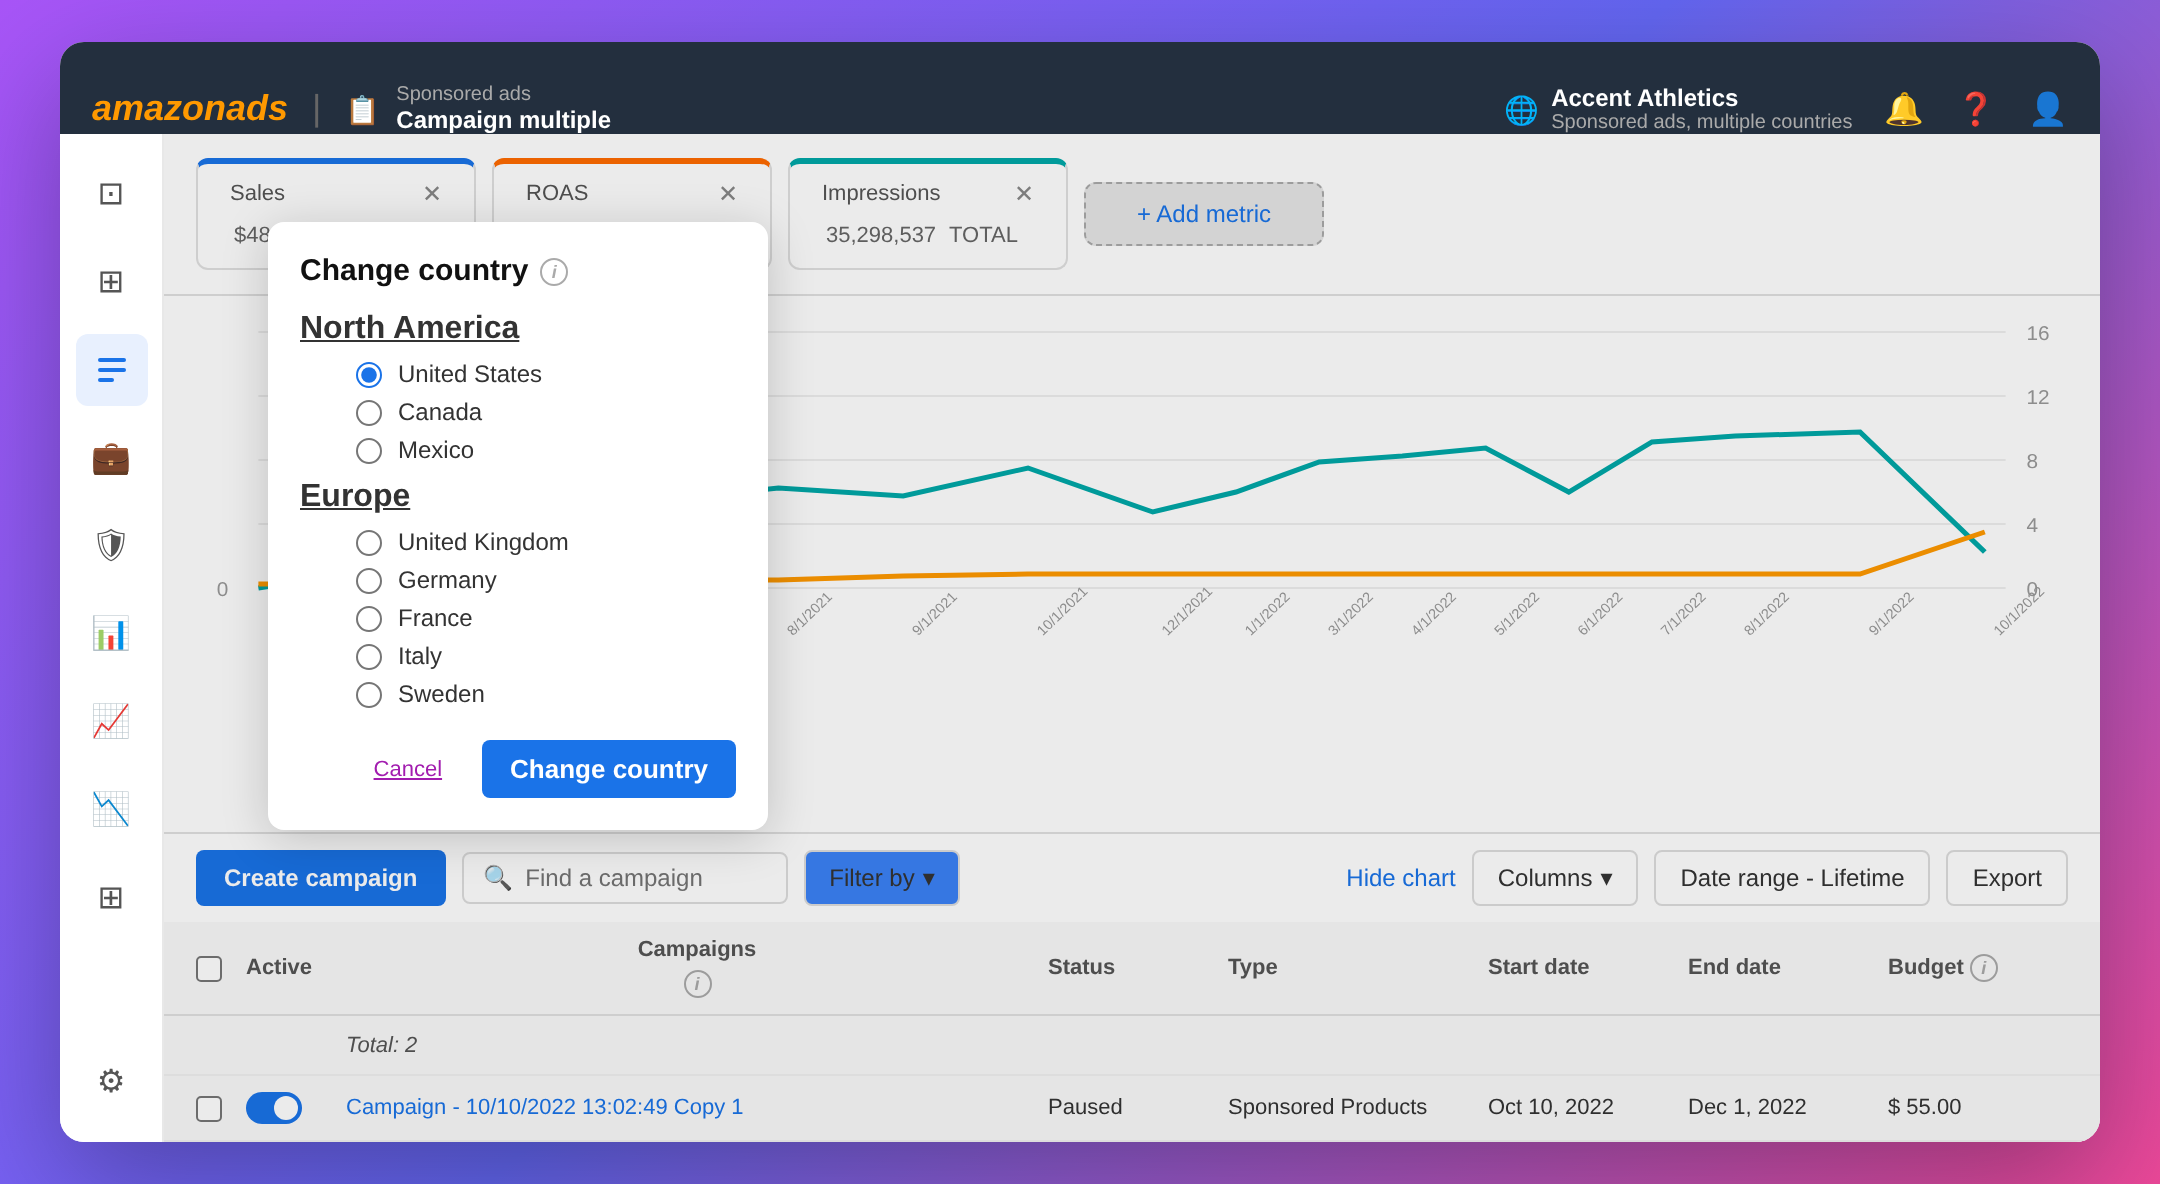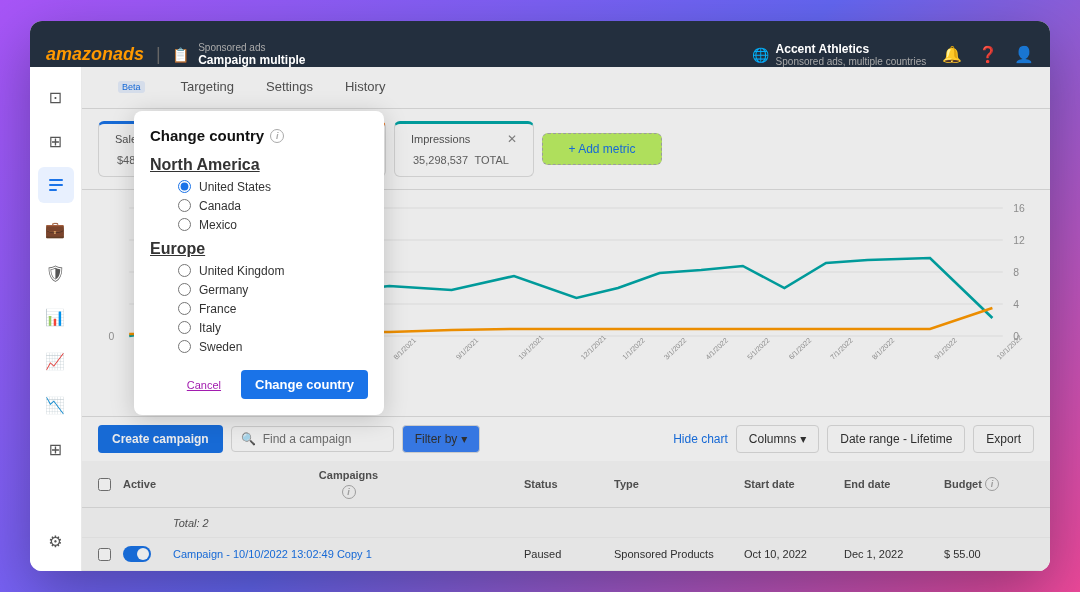--- a/index.html
+++ b/index.html
@@ -213,21 +213,21 @@
       color: #666;
       margin-left: 2px;
     }
     .add-metric-btn {
       border: 1px dashed #aaa;
       border-radius: 6px;
       padding: 8px 16px;
       font-size: 12px;
       color: #1a73e8;
       cursor: pointer;
-      background: #bef264;
+      background: #e5e5e5;
       min-width: 120px;
       text-align: center;
     }
     
     .chart-area {
       flex: 1;
       background: #fff;
       padding: 8px 16px 0 16px;
       position: relative;
       overflow: hidden;
@@ -396,21 +396,21 @@
     .region-label {
       font-size: 16px;
       font-weight: 700;
       color: #333;
       margin-bottom: 6px;
       margin-top: 8px;
       text-decoration: underline;
     }
     .radio-option {
       display: flex;
-      align-items: flex-start;
+      align-items: center;
       gap: 8px;
       margin-bottom: 5px;
       font-size: 12px;
       color: #333;
       cursor: pointer;
       padding-left: 28px;
     }
     .radio-option input[type="radio"] {
       accent-color: #1a73e8;
     }
@@ -500,34 +500,20 @@
       <div class="sidebar-icon">🛡</div>
       <div class="sidebar-icon">📊</div>
       <div class="sidebar-icon">📈</div>
       <div class="sidebar-icon">📉</div>
       <div class="sidebar-icon">⊞</div>
       <div class="sidebar-icon sidebar-bottom" style="margin-top:auto;">⚙</div>
     </div>
 
     <div class="content-area">
 
-      <div class="tabs-bar">
-        <div class="tab">
-          <span class="beta-badge">Beta</span>
-        </div>
-        <div class="tab">
-          <span>Targeting</span>
-        </div>
-        <div class="tab">
-          <span>Settings</span>
-        </div>
-        <div class="tab">
-          <span>History</span>
-        </div>
-      </div>
 
       <div class="metrics-row">
 
         <div class="metric-card blue-border">
           <div class="metric-header">
             <span>Sales</span>
             <span class="metric-close">✕</span>
           </div>
           <div class="metric-value">
             <span>$48,011.01</span>

